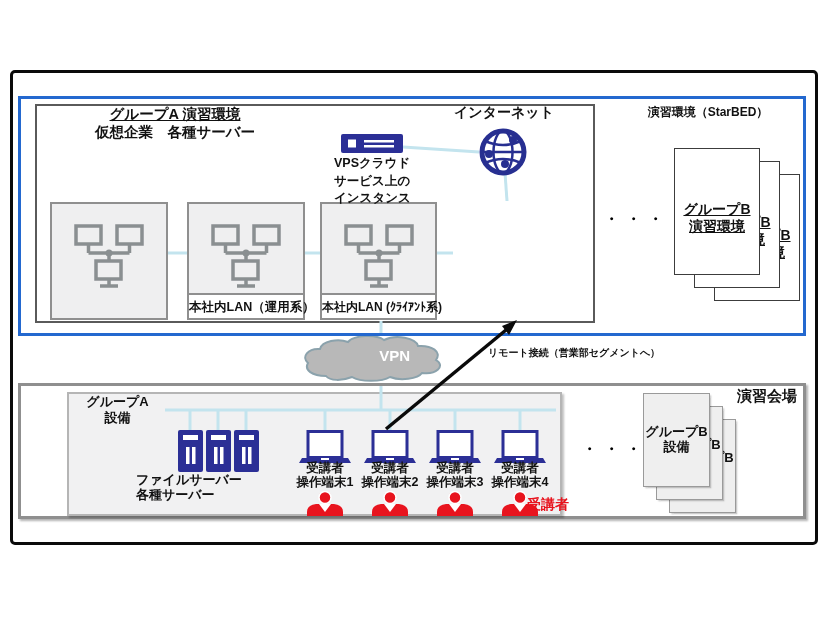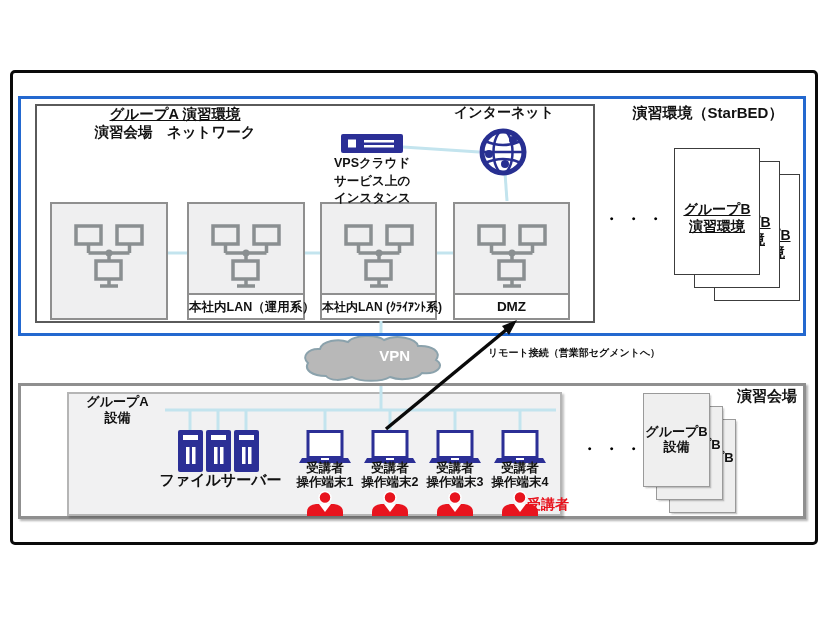--- a/index.html
+++ b/index.html
@@ -18,28 +18,28 @@
 
   
   .seg { top:202px; width:118px; height:118px; border:2px solid #8f8f8f; background:#efeff0; z-index:4; }
   .seg .seg-label { position:absolute; left:-2px; bottom:-2px; width:calc(100% + 4px); height:27px; background:#fff; border:2px solid #8f8f8f; text-align:center; line-height:24px; font-size:13.5px; white-space:nowrap; }
   .seg .neticon { position:absolute; left:50%; top:46%; transform:translate(-50%,-50%); }
 
   
   .t { z-index:7; white-space:nowrap; }
   .env-title { left:60px; top:105px; width:230px; text-align:center; font-size:14.5px; line-height:18px; }
   .env-title .u { text-decoration:underline; }
-  .starbed-title { left:608px; top:104px; width:200px; text-align:center; font-size:15px; }
+  .starbed-title { left:608px; top:104px; width:200px; text-align:center; font-size:12px; }
   .internet-label { left:438px; top:104px; width:132px; text-align:center; font-size:14px; }
   .vps-label { left:334px; top:155px; font-size:12.5px; line-height:17.5px; }
   .remote-label { left:488px; top:346px; font-size:10px; }
   .vpn-label { left:340px; top:347px; width:70px; text-align:right; color:#fff; font-size:15px; z-index:7; }
   .venue-title { left:697px; top:387px; width:100px; text-align:right; font-size:15px;font-family:Liberation Serif, serif; }
   .faca-label { left:70px; top:394px; width:95px; text-align:center; font-size:13px; line-height:16px; }
-  .servers-label { left:152px; top:472px; width:137px; text-align:center; font-size:15px; line-height:15px; }
+  .servers-label { left:136px; top:472px; width:137px; text-align:left; font-size:13px; line-height:15px; }
   .term-label { top:461px; width:66px; text-align:center; font-size:12.5px; line-height:14px; z-index:7; }
   .trainee-label { left:527px; top:496px; color:#e8141e; font-size:14px; z-index:8; }
 
   
   .cardA { width:86px; height:127px; background:#fff; border:1.5px solid #3c3c3c; z-index:4; text-align:center; font-size:14px; line-height:17px; padding-top:52px; }
   .cardA span { text-decoration:underline; display:block; }
   .cardB { width:67px; height:94px; background:#efefef; border:1.5px solid #9a9a9a; box-shadow:1.5px 1.5px 1.5px rgba(0,0,0,.2); z-index:4; text-align:center; font-size:13px; line-height:15px; padding-top:30px; }
 
   .dots { z-index:7; font-size:15px; letter-spacing:7px; color:#000; }
 
@@ -74,21 +74,21 @@
       <line x1="246" y1="410" x2="246" y2="431"></line>
       <line x1="325" y1="410" x2="325" y2="433"></line>
       <line x1="390" y1="410" x2="390" y2="433"></line>
       <line x1="455" y1="410" x2="455" y2="433"></line>
       <line x1="520" y1="410" x2="520" y2="433"></line>
     </g>
   </svg>
 
   <div class="abs t env-title">
     <div class="u">グループA 演習環境</div>
-    <div>演習会場　ネットワーク</div>
+    <div>仮想企業　各種サーバー</div>
   </div>
   <div class="abs t starbed-title">演習環境（StarBED）</div>
   <div class="abs t internet-label">インターネット</div>
   <div class="abs t vps-label">
     <div>VPSクラウド</div>
     <div>サービス上の</div>
     <div>インスタンス</div>
   </div>
 
   <div class="abs seg" style="left:50px;">
@@ -134,37 +134,20 @@
         <line x1="15.5" y1="33" x2="56.5" y2="33"></line>
           <line x1="36" y1="33" x2="36" y2="41"></line>
         <rect x="23" y="41" width="25" height="18"></rect>
         <line x1="36" y1="59" x2="36" y2="65"></line>
           <line x1="27" y1="66" x2="45" y2="66"></line>
       </g>
       <circle cx="36" cy="33" r="3.5" fill="#8a8f91"></circle>
     </svg>
     <div class="seg-label" style="font-size:12px;">本社内LAN (ｸﾗｲｱﾝﾄ系)</div>
   </div>
-  <div class="abs seg" style="left:453px;width:117px;">
-    <svg class="neticon" width="72" height="72" viewBox="0 0 72 72">
-      <g stroke="#8a8f91" stroke-width="3.5" fill="#efeff0">
-        <rect x="3" y="6" width="25" height="18"></rect>
-          <rect x="44" y="6" width="25" height="18"></rect>
-        <line x1="15.5" y1="24" x2="15.5" y2="33"></line>
-          <line x1="56.5" y1="24" x2="56.5" y2="33"></line>
-        <line x1="15.5" y1="33" x2="56.5" y2="33"></line>
-          <line x1="36" y1="33" x2="36" y2="41"></line>
-        <rect x="23" y="41" width="25" height="18"></rect>
-        <line x1="36" y1="59" x2="36" y2="65"></line>
-          <line x1="27" y1="66" x2="45" y2="66"></line>
-      </g>
-      <circle cx="36" cy="33" r="3.5" fill="#8a8f91"></circle>
-    </svg>
-    <div class="seg-label">DMZ</div>
-  </div>
 
   <svg class="abs icon" style="left:341px;top:134px;" width="62" height="20" viewBox="0 0 62 20">
     <rect x="0" y="0" width="62" height="19" rx="2" fill="#2b2f96"></rect>
     <rect x="7" y="5.5" width="8" height="8" fill="#fff"></rect>
     <rect x="23" y="6" width="30" height="2.5" fill="#fff"></rect>
     <rect x="23" y="11" width="30" height="2.5" fill="#fff"></rect>
   </svg>
 
   <svg class="abs icon" style="left:479px;top:128px;" width="48" height="48" viewBox="0 0 48 48">
     <circle cx="24" cy="24" r="21" fill="#fff" stroke="#272f91" stroke-width="5"></circle>
@@ -216,20 +199,21 @@
       <rect x="36" y="17" width="3.5" height="17" fill="#fff"></rect>
         <rect x="42" y="17" width="3.5" height="17" fill="#fff"></rect>
       <rect x="56" y="0" width="25" height="42" rx="2" fill="#2b2f96"></rect>
       <rect x="61" y="5" width="15" height="5" fill="#fff"></rect>
       <rect x="64" y="17" width="3.5" height="17" fill="#fff"></rect>
         <rect x="70" y="17" width="3.5" height="17" fill="#fff"></rect>
     </g>
   </svg>
   <div class="abs t servers-label">
     <div>ファイルサーバー</div>
+    <div>各種サーバー</div>
   </div>
 
   <svg class="abs icon" style="left:299px;top:430px;" width="52" height="34" viewBox="0 0 52 34">
     <rect x="9" y="1.5" width="34" height="26" fill="#fff" stroke="#2b2f96" stroke-width="3"></rect>
     <path d="M3,28 L49,28 L52,33 L0,33 Z" fill="#2b2f96"></path>
       <rect x="22" y="28" width="8" height="2" fill="#fff"></rect>
   </svg>
   <svg class="abs icon" style="left:364px;top:430px;" width="52" height="34" viewBox="0 0 52 34">
     <rect x="9" y="1.5" width="34" height="26" fill="#fff" stroke="#2b2f96" stroke-width="3"></rect>
     <path d="M3,28 L49,28 L52,33 L0,33 Z" fill="#2b2f96"></path>

